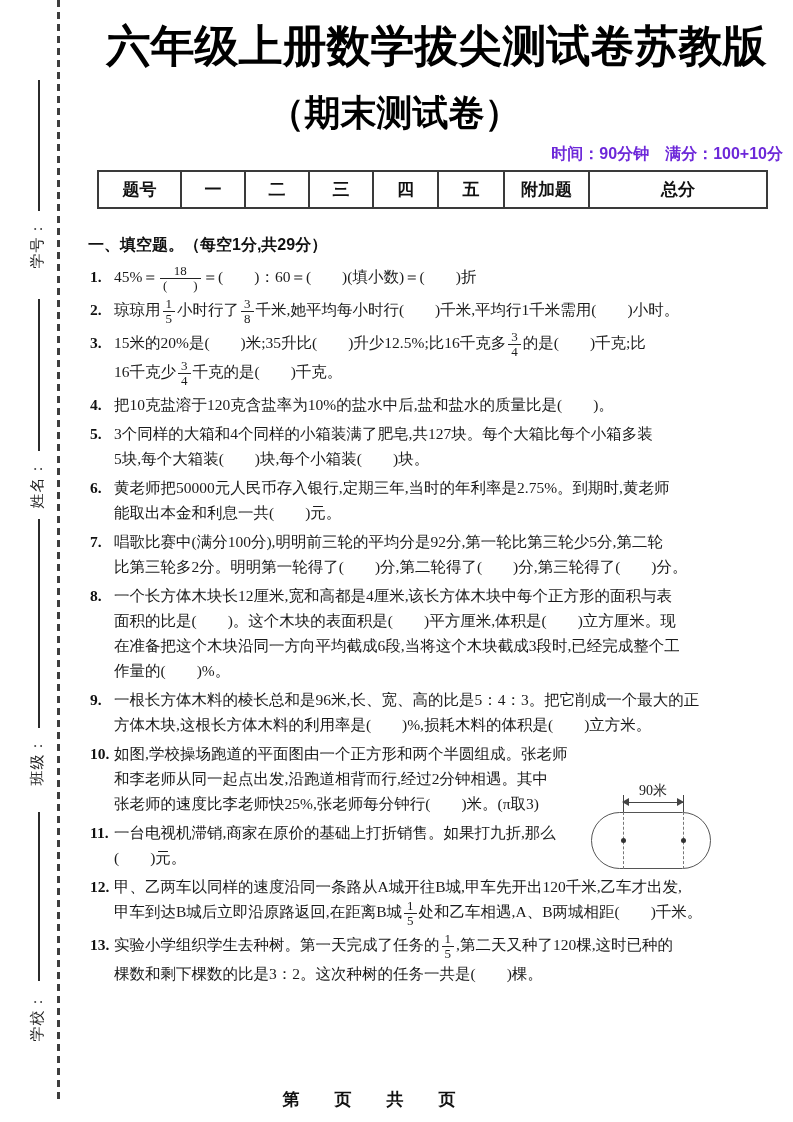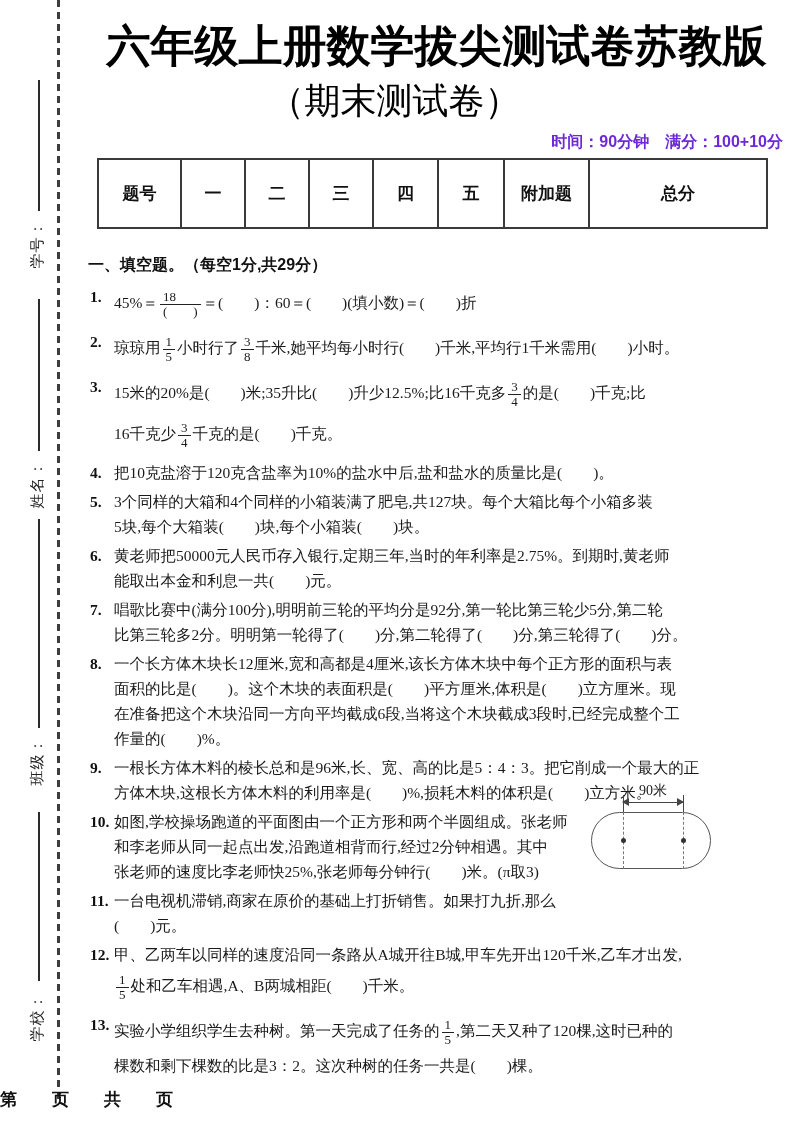--- a/index.html
+++ b/index.html
@@ -29,54 +29,54 @@
   .sl1{top:209px;} .sl2{top:449px;} .sl3{top:726px;} .sl4{top:982px;}
 
   
   .content{position:absolute;left:88px;top:0;width:697px;}
   .paper-title{
     margin-top:20px;text-align:center;
     font-family:"Liberation Sans","DejaVu Sans",sans-serif;
     font-weight:900;font-size:44px;line-height:52px;color:#000;
   }
   .paper-subtitle{
-    position:relative;left:-42px;margin-top:8px;text-align:center;
-    font-family:"Liberation Sans","DejaVu Sans",sans-serif;
-    font-weight:400;font-size:36px;line-height:42px;color:#000;
+    position:relative;left:-42px;margin-top:20px;text-align:center;
+    font-family:"Liberation Sans","DejaVu Sans",sans-serif;
+    font-weight:700;font-size:36px;line-height:42px;color:#000;
   }
   .time-line{
     margin-top:10px;text-align:right;padding-right:2px;
     font-family:"Liberation Sans","DejaVu Sans",sans-serif;
     font-weight:700;font-size:16px;color:#6d28d9;
   }
   table.score{
     border-collapse:collapse;table-layout:fixed;
     margin:5px 0 0 9px;width:669px;
   }
   table.score td{
     border:2px solid #3a3a3a;height:35px;text-align:center;vertical-align:middle;
     font-family:"Liberation Sans","DejaVu Sans",sans-serif;
-    font-weight:600;font-size:17px;color:#111;padding:16px;
+    font-weight:600;font-size:17px;color:#111;padding:0;
   }
   .section-heading{
     margin-top:26px;
     font-family:"Liberation Sans","DejaVu Sans",sans-serif;
     font-weight:700;font-size:16px;color:#111;
   }
   .questions{margin-top:8px;}
   .question{display:flex;margin-bottom:4px;}
   .qnum{
     flex:0 0 26px;padding-left:2px;box-sizing:border-box;
     font-weight:700;font-size:15.5px;line-height:25px;color:#111;
   }
   .qbody{flex:1;min-width:0;}
   .qline{font-size:15.5px;line-height:25px;white-space:nowrap;color:#1a1a1a;}
   .frac{
-    display:inline-block;vertical-align:middle;text-align:left;
-    font-size:13px;line-height:14px;margin:6px 2px;
+    display:inline-block;vertical-align:middle;text-align:center;
+    font-size:13px;line-height:14px;margin:0 2px;
   }
   .frac .num{display:block;padding:0 3px;}
   .frac .den{display:block;padding:0 3px;border-top:1px solid #222;}
 
   
   .diagram{position:absolute;left:589px;top:784px;width:130px;height:92px;}
   .dim-label{
     position:absolute;left:34px;top:-2px;width:60px;text-align:center;
     font-size:14px;color:#222;
   }
@@ -95,21 +95,21 @@
     position:absolute;left:2px;top:28px;width:120px;height:57px;
     border:1.5px solid #555;border-radius:30px;box-sizing:border-box;
   }
   .stadium-dash{position:absolute;top:28px;height:57px;width:0;border-left:1.5px dashed #777;}
   .dash-l{left:34px;} .dash-r{left:94px;}
   .dot{position:absolute;width:5px;height:5px;border-radius:50%;background:#333;top:54px;}
   .dot-l{left:32px;} .dot-r{left:92px;}
 
   
   .footer{
-    position:absolute;left:0;top:1088px;width:747px;
+    position:absolute;left:0;top:1088px;width:747px;text-align:center;
     font-family:"Liberation Sans","DejaVu Sans",sans-serif;
     font-weight:600;font-size:17px;letter-spacing:9px;color:#111;
   }
 </style>
 </head>
 <body>
 
 <div class="fold-line"></div>
 <div class="write-line wl1"></div>
 <div class="write-line wl2"></div>
@@ -235,21 +235,21 @@
         <div class="qnum">11.</div>
         <div class="qbody">
           <div class="qline"><span>一台电视机滞销,商家在原价的基础上打折销售。如果打九折,那么</span></div>
           <div class="qline"><span>(　　)元。</span></div>
         </div>
       </div>
       <div class="question">
         <div class="qnum">12.</div>
         <div class="qbody">
           <div class="qline"><span>甲、乙两车以同样的速度沿同一条路从A城开往B城,甲车先开出120千米,乙车才出发,</span></div>
-          <div class="qline"><span class="frac"><span class="num">1</span><span class="den">5</span></span><span>处和乙车相遇,A、B两城相距(　　)千米。</span></div>
+          <div class="qline"><span>甲车到达B城后立即沿原路返回,在距离B城</span><span class="frac"><span class="num">1</span><span class="den">5</span></span><span>处和乙车相遇,A、B两城相距(　　)千米。</span></div>
         </div>
       </div>
       <div class="question">
         <div class="qnum">13.</div>
         <div class="qbody">
           <div class="qline"><span>实验小学组织学生去种树。第一天完成了任务的</span><span class="frac"><span class="num">1</span><span class="den">5</span></span><span>,第二天又种了120棵,这时已种的</span></div>
           <div class="qline"><span>棵数和剩下棵数的比是3：2。这次种树的任务一共是(　　)棵。</span></div>
         </div>
       </div>
     </div>

